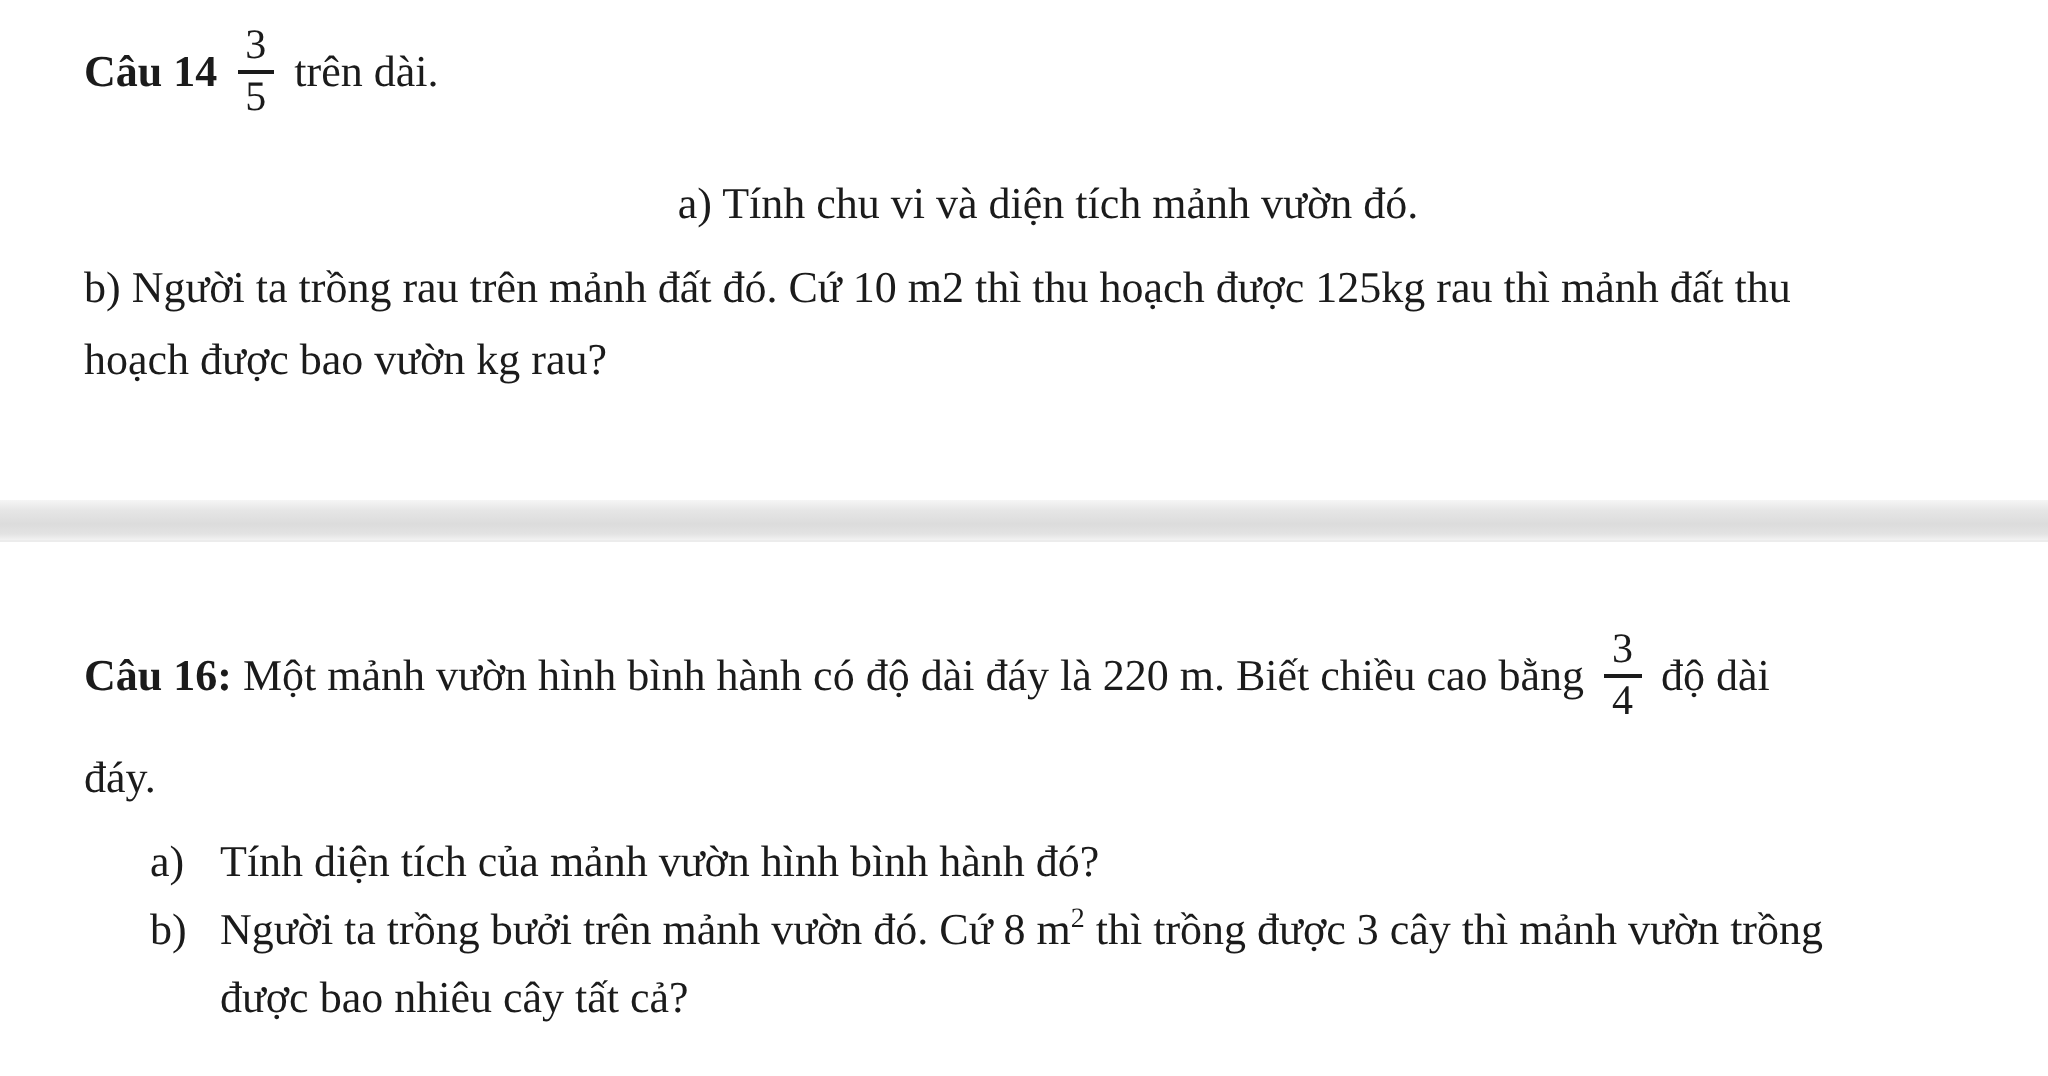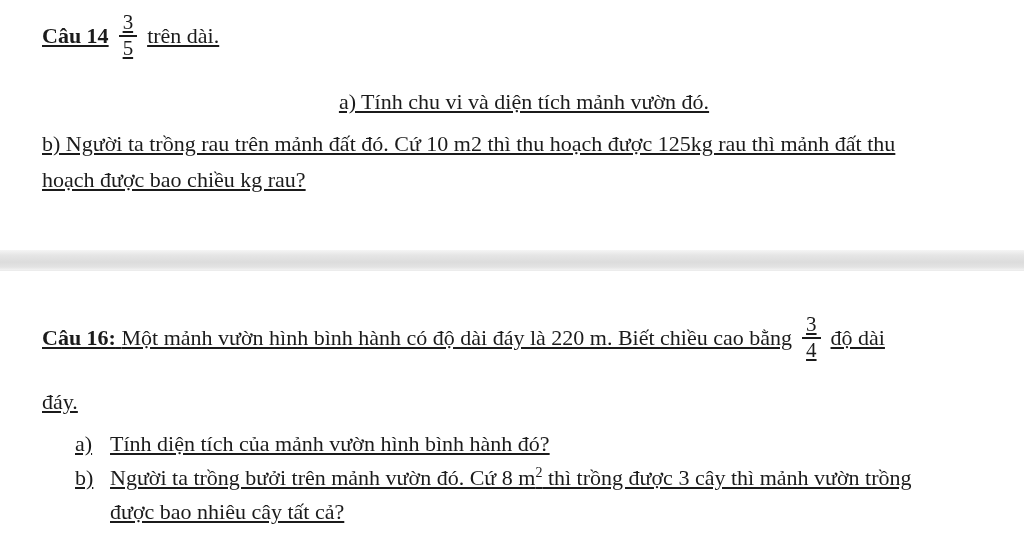--- a/index.html
+++ b/index.html
@@ -5,21 +5,21 @@
   * { margin: 0; padding: 0; box-sizing: border-box; }
   html, body {
     width: 1024px;
     height: 538px;
     background: #ffffff;
     font-family: "Liberation Serif", "DejaVu Serif", serif;
     color: #1b1b1b;
     overflow: hidden;
     position: relative;
   }
-  .problem { position: absolute; left: 42px; right: 18px; font-size: 22px; text-decoration: underline; }
+  .problem { position: absolute; left: 42px; right: 18px; font-size: 22px; }
   #problem-14 { top: 8px; }
   #problem-16 { top: 310px; }
 
   .intro-line {
     display: flex;
     align-items: center;
     height: 56px;
     white-space: nowrap;
   }
   .bold { font-weight: bold; }
@@ -49,42 +49,42 @@
     top: 250px;
     height: 21px;
     background: linear-gradient(to bottom, #f5f5f5 0%, #e6e6e6 25%, #dcdcdc 60%, #e3e3e3 85%, #f2f2f2 100%);
     border-bottom: 1px solid #ececec;
   }
 
   .indent-items { margin-left: 33px; }
   .item-row { display: flex; line-height: 31px; }
   .marker { width: 35px; flex: 0 0 35px; }
   .item-text { flex: 1; }
-  #p16-line2 { margin-top: 20px; line-height: 31px; }
+  #p16-line2 { margin-top: 7px; line-height: 31px; }
   #p16-item-a { margin-top: 11px; }
   #p16-item-b { margin-top: 3px; }
   #p16-item-b-l2 { padding-left: 35px; line-height: 31px; margin-top: 3px; }
   sup.sq { font-size: 14px; vertical-align: super; line-height: 0; }
 </style>
 </head>
 <body>
 
 <div class="problem" id="problem-14">
   <div class="intro-line">
     <span class="bold">Câu 14</span>
     <span class="fraction">
       <span class="num">3</span>
       <span class="bar"></span>
       <span class="den">5</span>
     </span>
     <span>trên dài.</span>
   </div>
   <div class="line" id="p14-item-a">a) Tính chu vi và diện tích mảnh vườn đó.</div>
   <div class="line" id="p14-item-b-l1">b) Người ta trồng rau trên mảnh đất đó. Cứ 10 m2 thì thu hoạch được 125kg rau thì mảnh đất thu</div>
-  <div class="line" id="p14-item-b-l2">hoạch được bao chiều kg rau?</div>
+  <div class="line" id="p14-item-b-l2">hoạch được bao vườn kg rau?</div>
 </div>
 
 <div class="section-divider"></div>
 
 <div class="problem" id="problem-16">
   <div class="intro-line">
     <span class="bold">Câu 16:</span>&nbsp;<span>Một mảnh vườn hình bình hành có độ dài đáy là 220 m. Biết chiều cao bằng</span>
     <span class="fraction">
       <span class="num">3</span>
       <span class="bar"></span>

